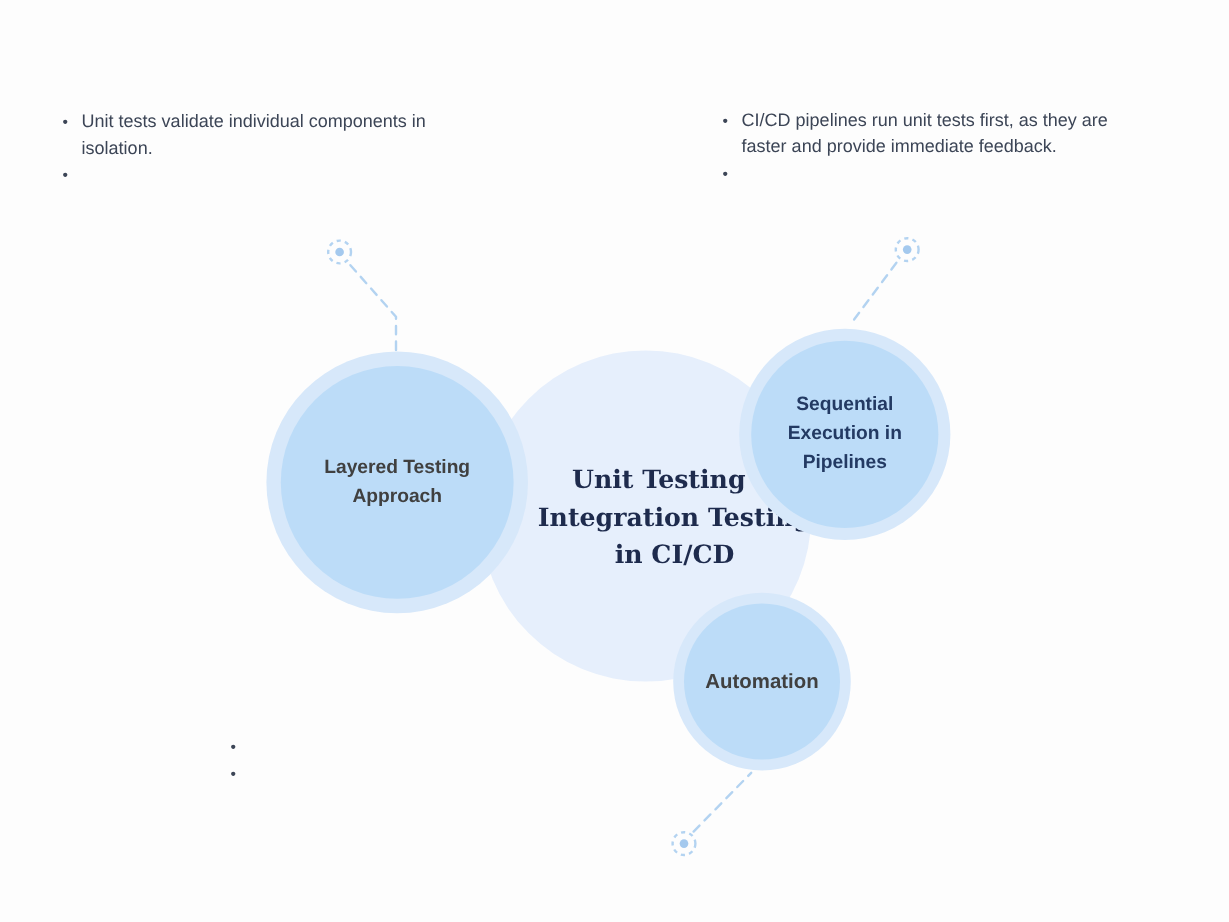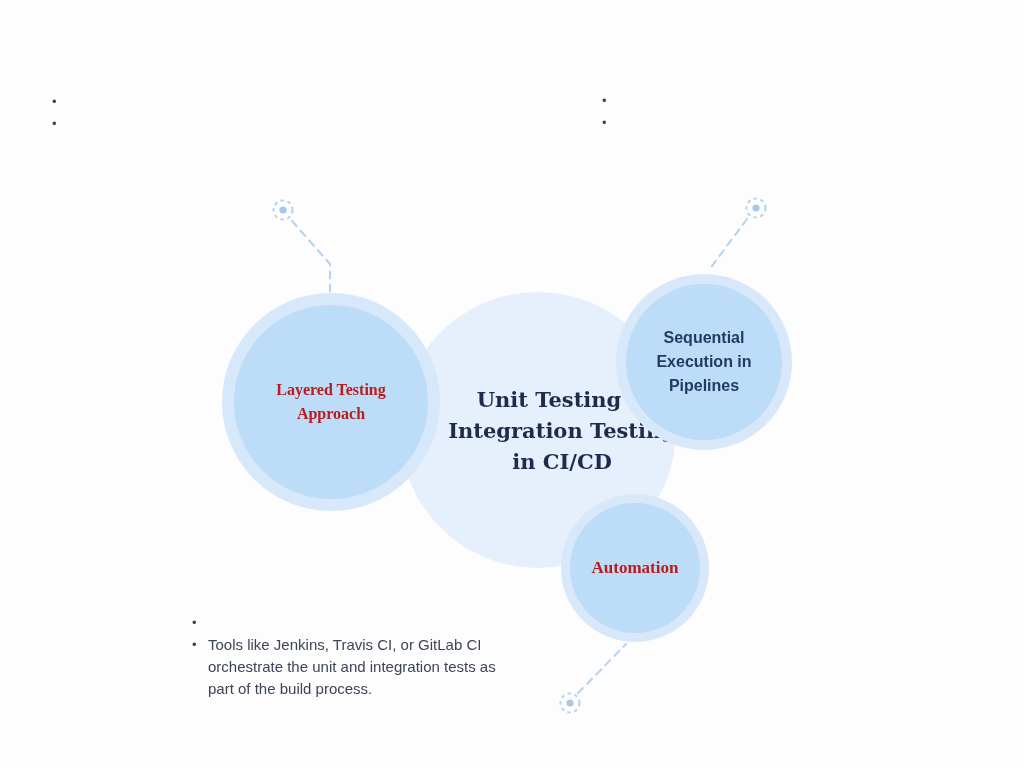--- a/index.html
+++ b/index.html
@@ -60,23 +60,23 @@
     justify-content: center;
     text-align: center;
   }
   .halo-layered { left: 222px; top: 293px; width: 218px; height: 218px; }
   .inner-layered { width: 194px; height: 194px; }
   .halo-sequential { left: 616px; top: 274px; width: 176px; height: 176px; }
   .inner-sequential { width: 156px; height: 156px; }
   .halo-automation { left: 561px; top: 494px; width: 148px; height: 148px; }
   .inner-automation { width: 130px; height: 130px; }
   .serif-label {
-    font-family: Liberation Serif, serif;
+    font-family: Liberation Sans, sans-serif;
     font-weight: bold;
-    color: #b91c1c;
+    color: #404040;
     white-space: pre-line;
   }
   .label-layered { font-size: 16px; line-height: 24px; }
   .label-automation { font-size: 17px; line-height: 22px; }
   .sans-label {
     font-family: "Liberation Sans", sans-serif;
     font-weight: bold;
     font-size: 16px;
     line-height: 24px;
     color: #233a63;
@@ -160,45 +160,46 @@
       <div class="sans-label">Sequential
 Execution in
 Pipelines</div>
     </div>
   </div>
 
   <div class="note note-top-left">
     <ul>
       <li>
         <span class="bullet">•</span>
+        <span class="li-text">Unit tests validate individual components in
+isolation.</span>
       </li>
       <li>
         <span class="bullet">•</span>
       </li>
     </ul>
   </div>
 
   <div class="note note-top-right">
     <ul>
       <li>
         <span class="bullet">•</span>
+        <span class="li-text">CI/CD pipelines run unit tests first, as they are
+faster and provide immediate feedback.</span>
       </li>
       <li>
         <span class="bullet">•</span>
       </li>
     </ul>
   </div>
 
   <div class="note note-bottom">
     <ul>
       <li>
         <span class="bullet">•</span>
       </li>
       <li>
         <span class="bullet">•</span>
-        <span class="li-text">Tools like Jenkins, Travis CI, or GitLab CI
-orchestrate the unit and integration tests as
-part of the build process.</span>
       </li>
     </ul>
   </div>
 
 </div>
 
 </body></html>

